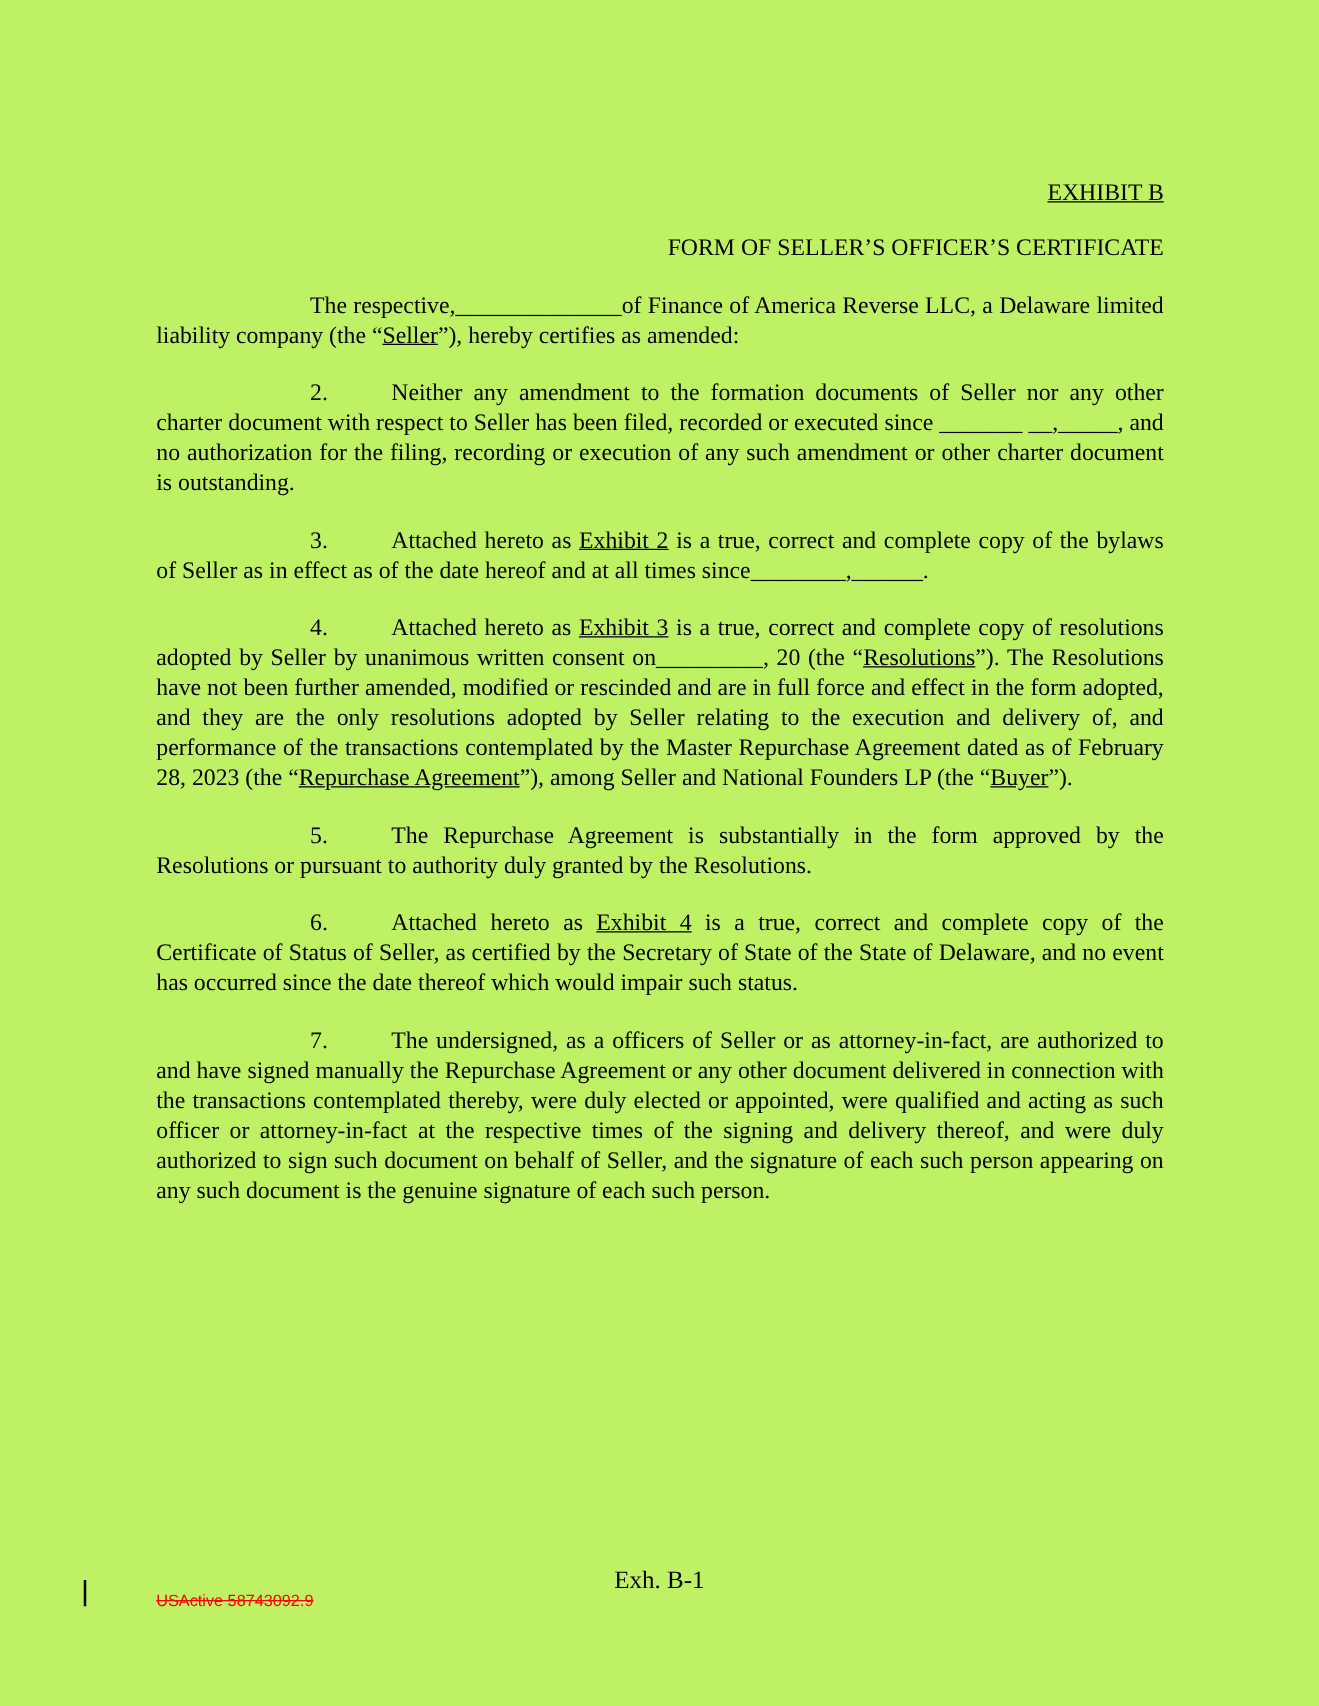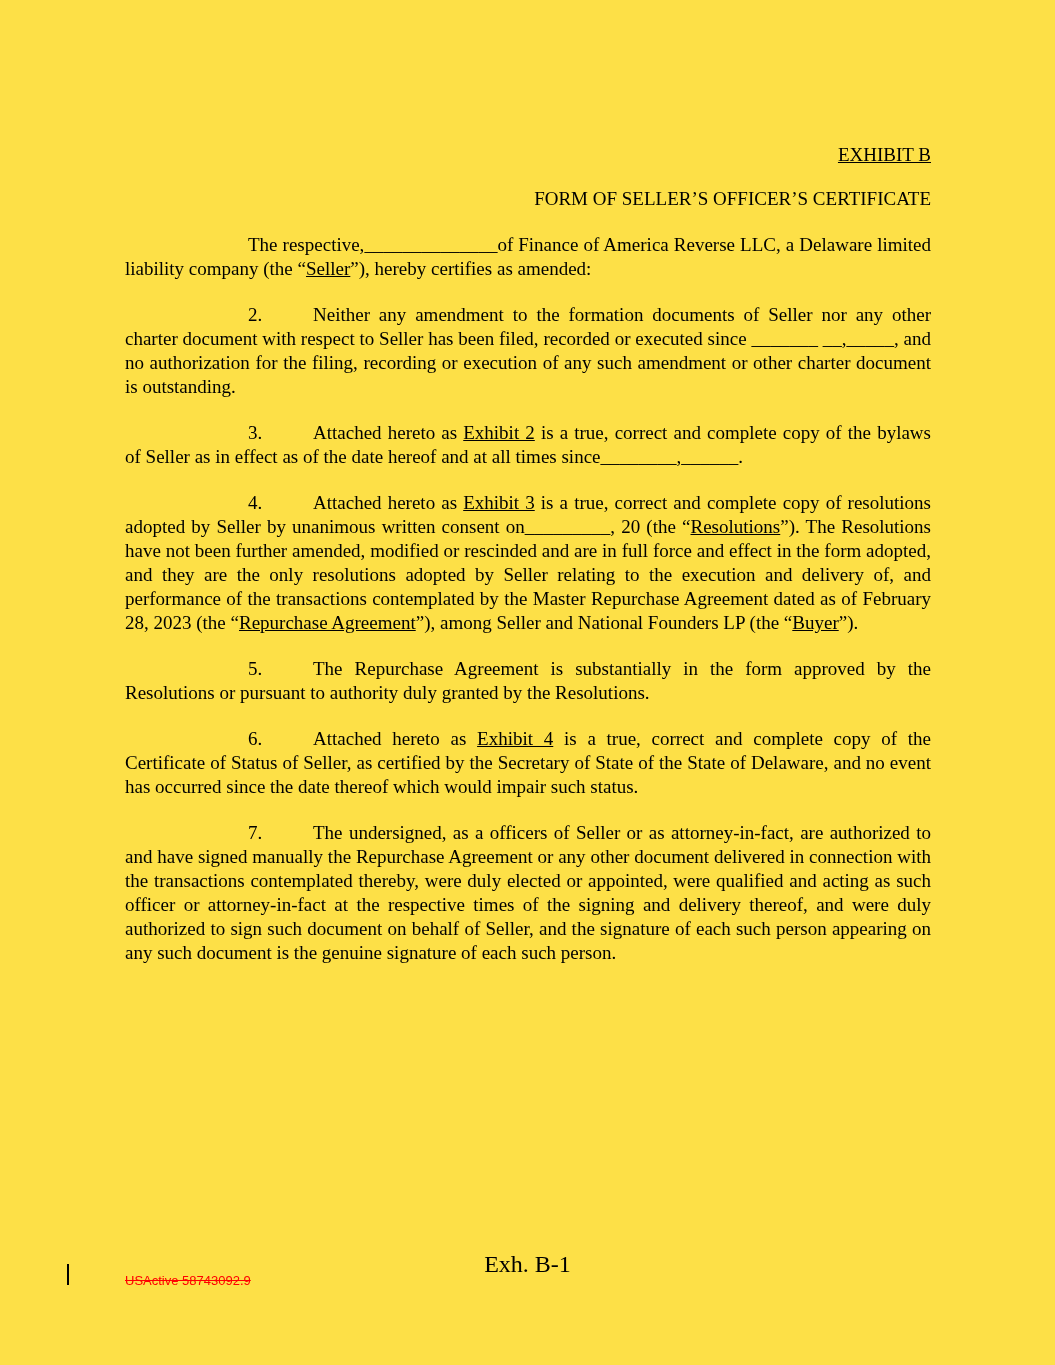--- a/index.html
+++ b/index.html
@@ -2,21 +2,21 @@
 <html><head>
 <meta charset="utf-8">
 <style>
   * { margin: 0; padding: 0; box-sizing: border-box; }
   html, body { background: #ffffff; }
   .page {
     position: relative;
     width: 1055px;
     height: 1365px;
     margin: 0 auto;
-    background: #fde047;
+    background: #bef264;
     font-family: "Liberation Serif", serif;
     font-size: 19px;
     line-height: 24px;
     color: #000000;
     overflow: hidden;
   }
   .content {
     position: absolute;
     top: 143px;
     left: 125px;
@@ -49,21 +49,21 @@
     width: 186px;
   }
   .sig-cell:last-child { width: auto; }
   .page-num {
     position: absolute;
     bottom: 89px;
     left: 0;
     right: 0;
     text-align: center;
     font-family: "Liberation Serif", serif;
-    font-size: 24px;
+    font-size: 20px;
   }
   .doc-stamp {
     position: absolute;
     left: 125px;
     bottom: 72px;
     font-family: "Liberation Sans", sans-serif;
     font-size: 13px;
     color: #ff0000;
     text-decoration: line-through;
   }

